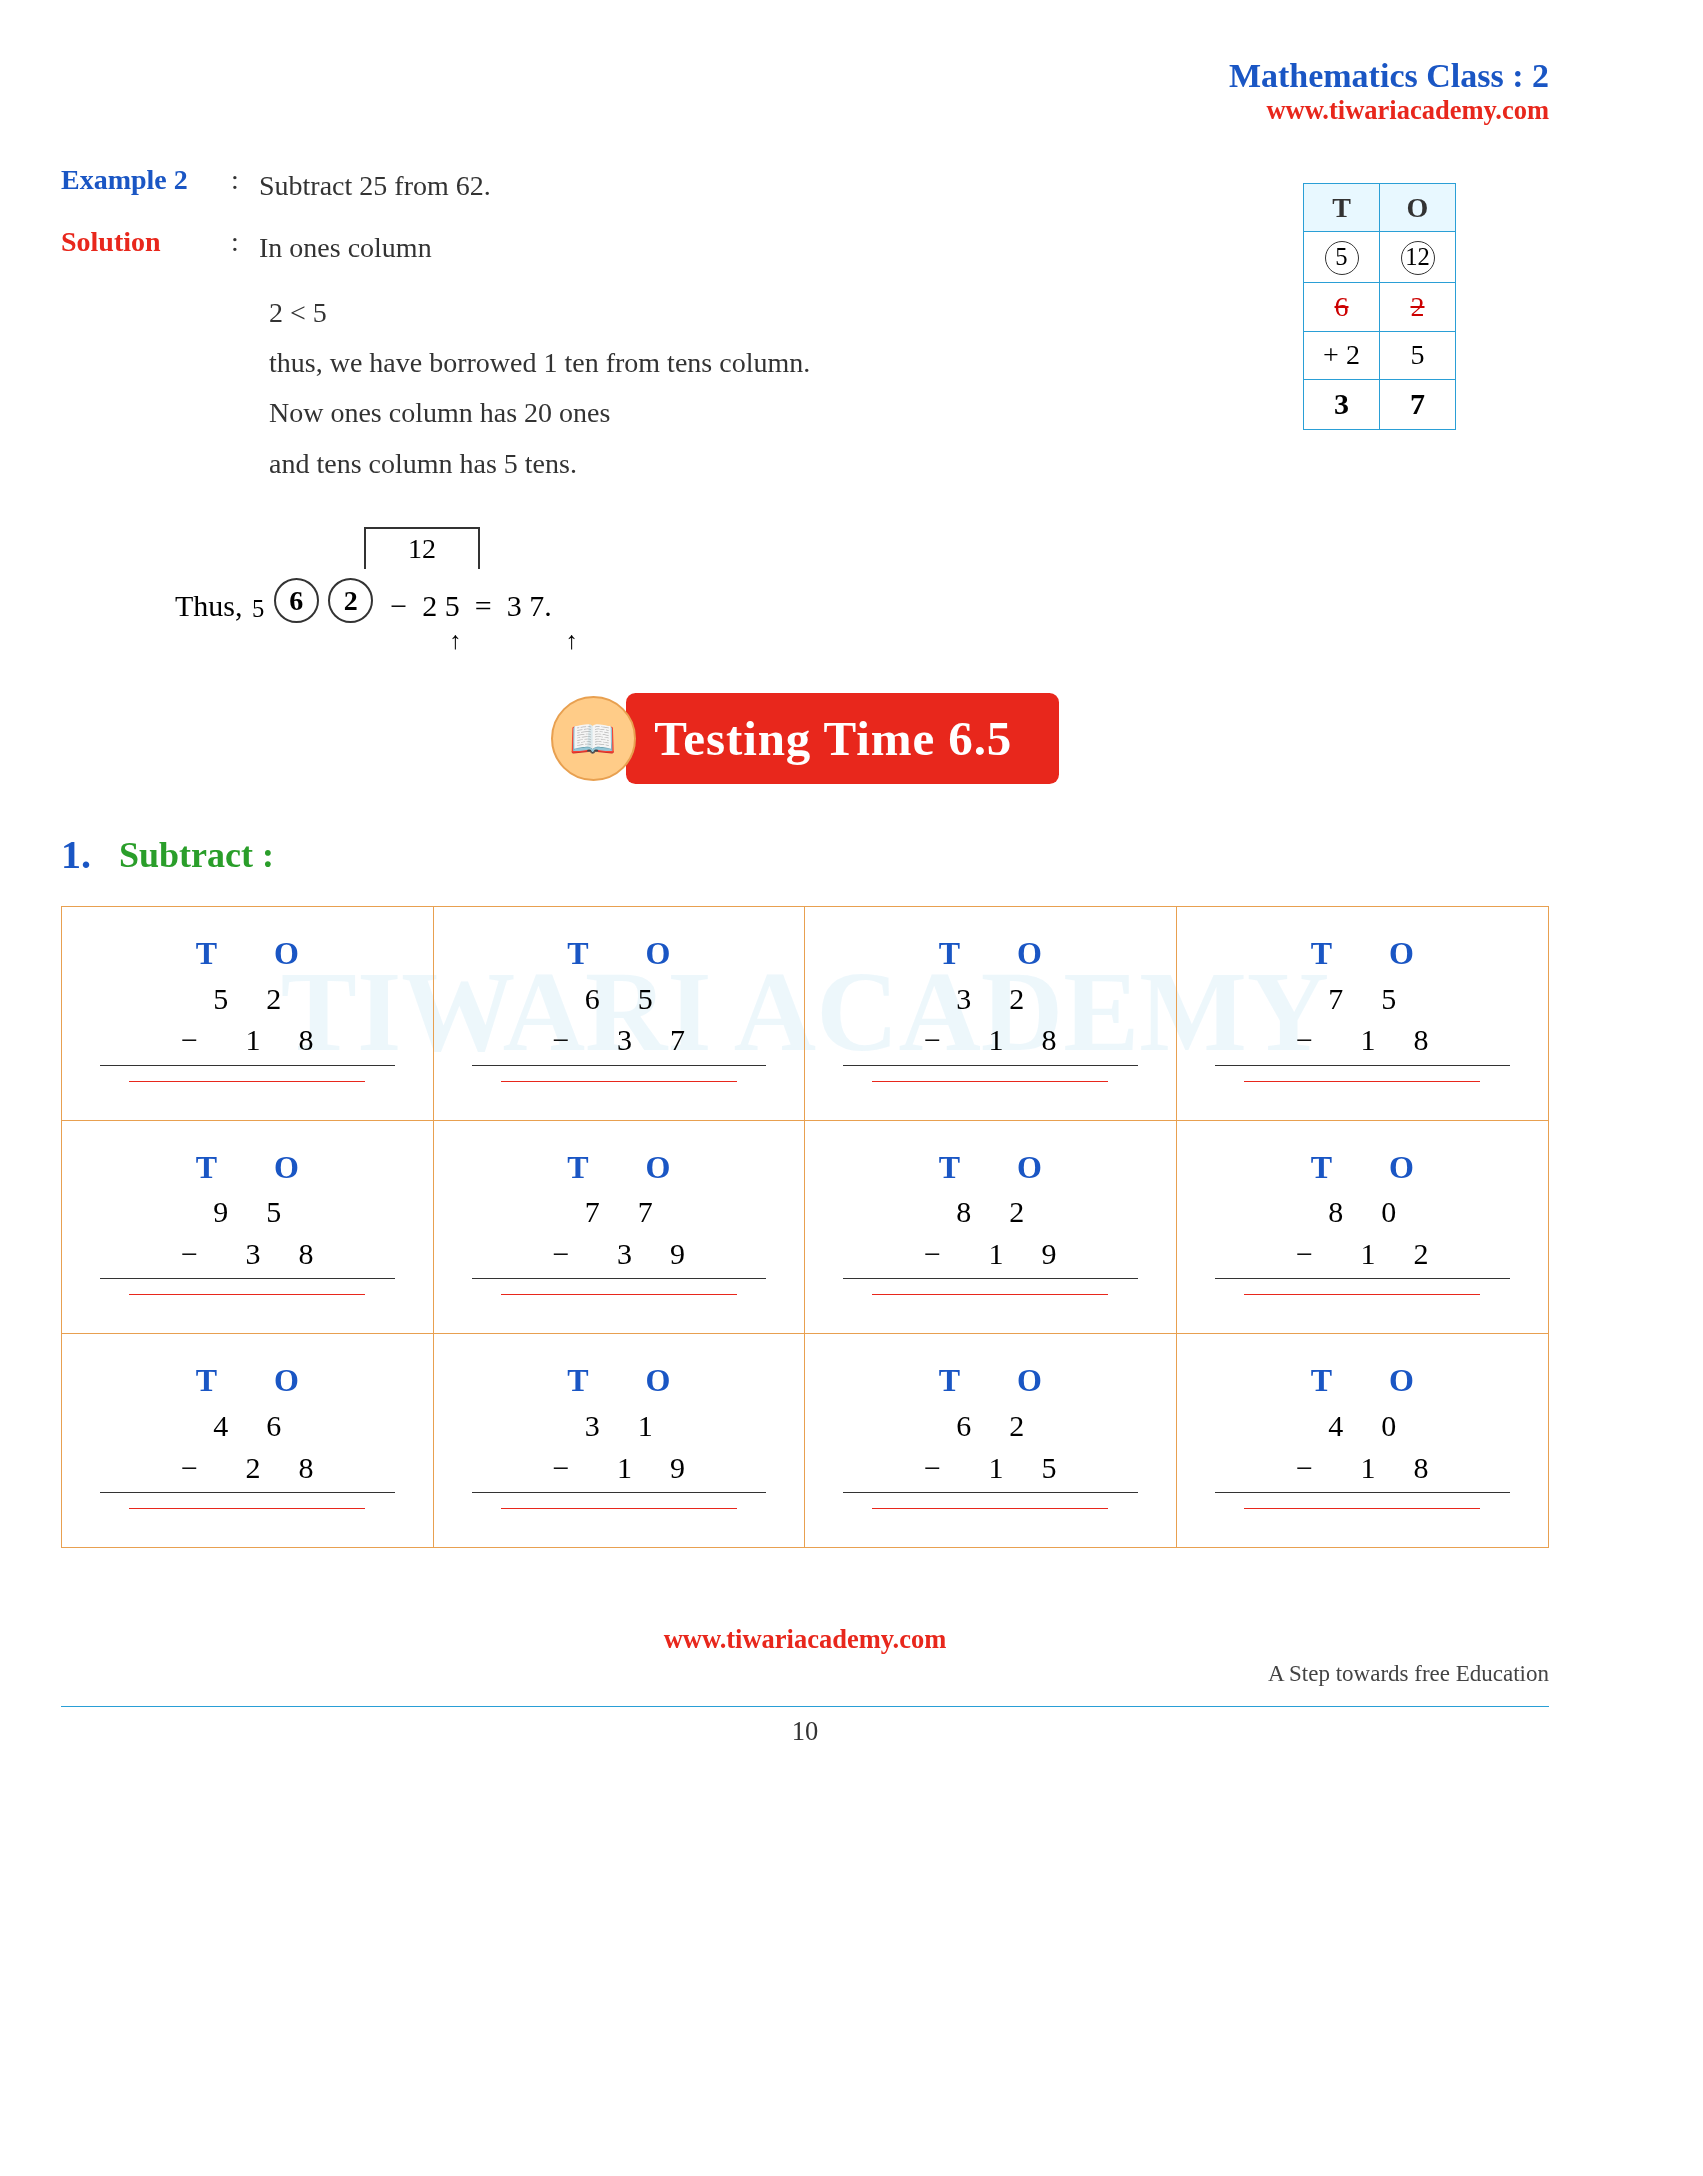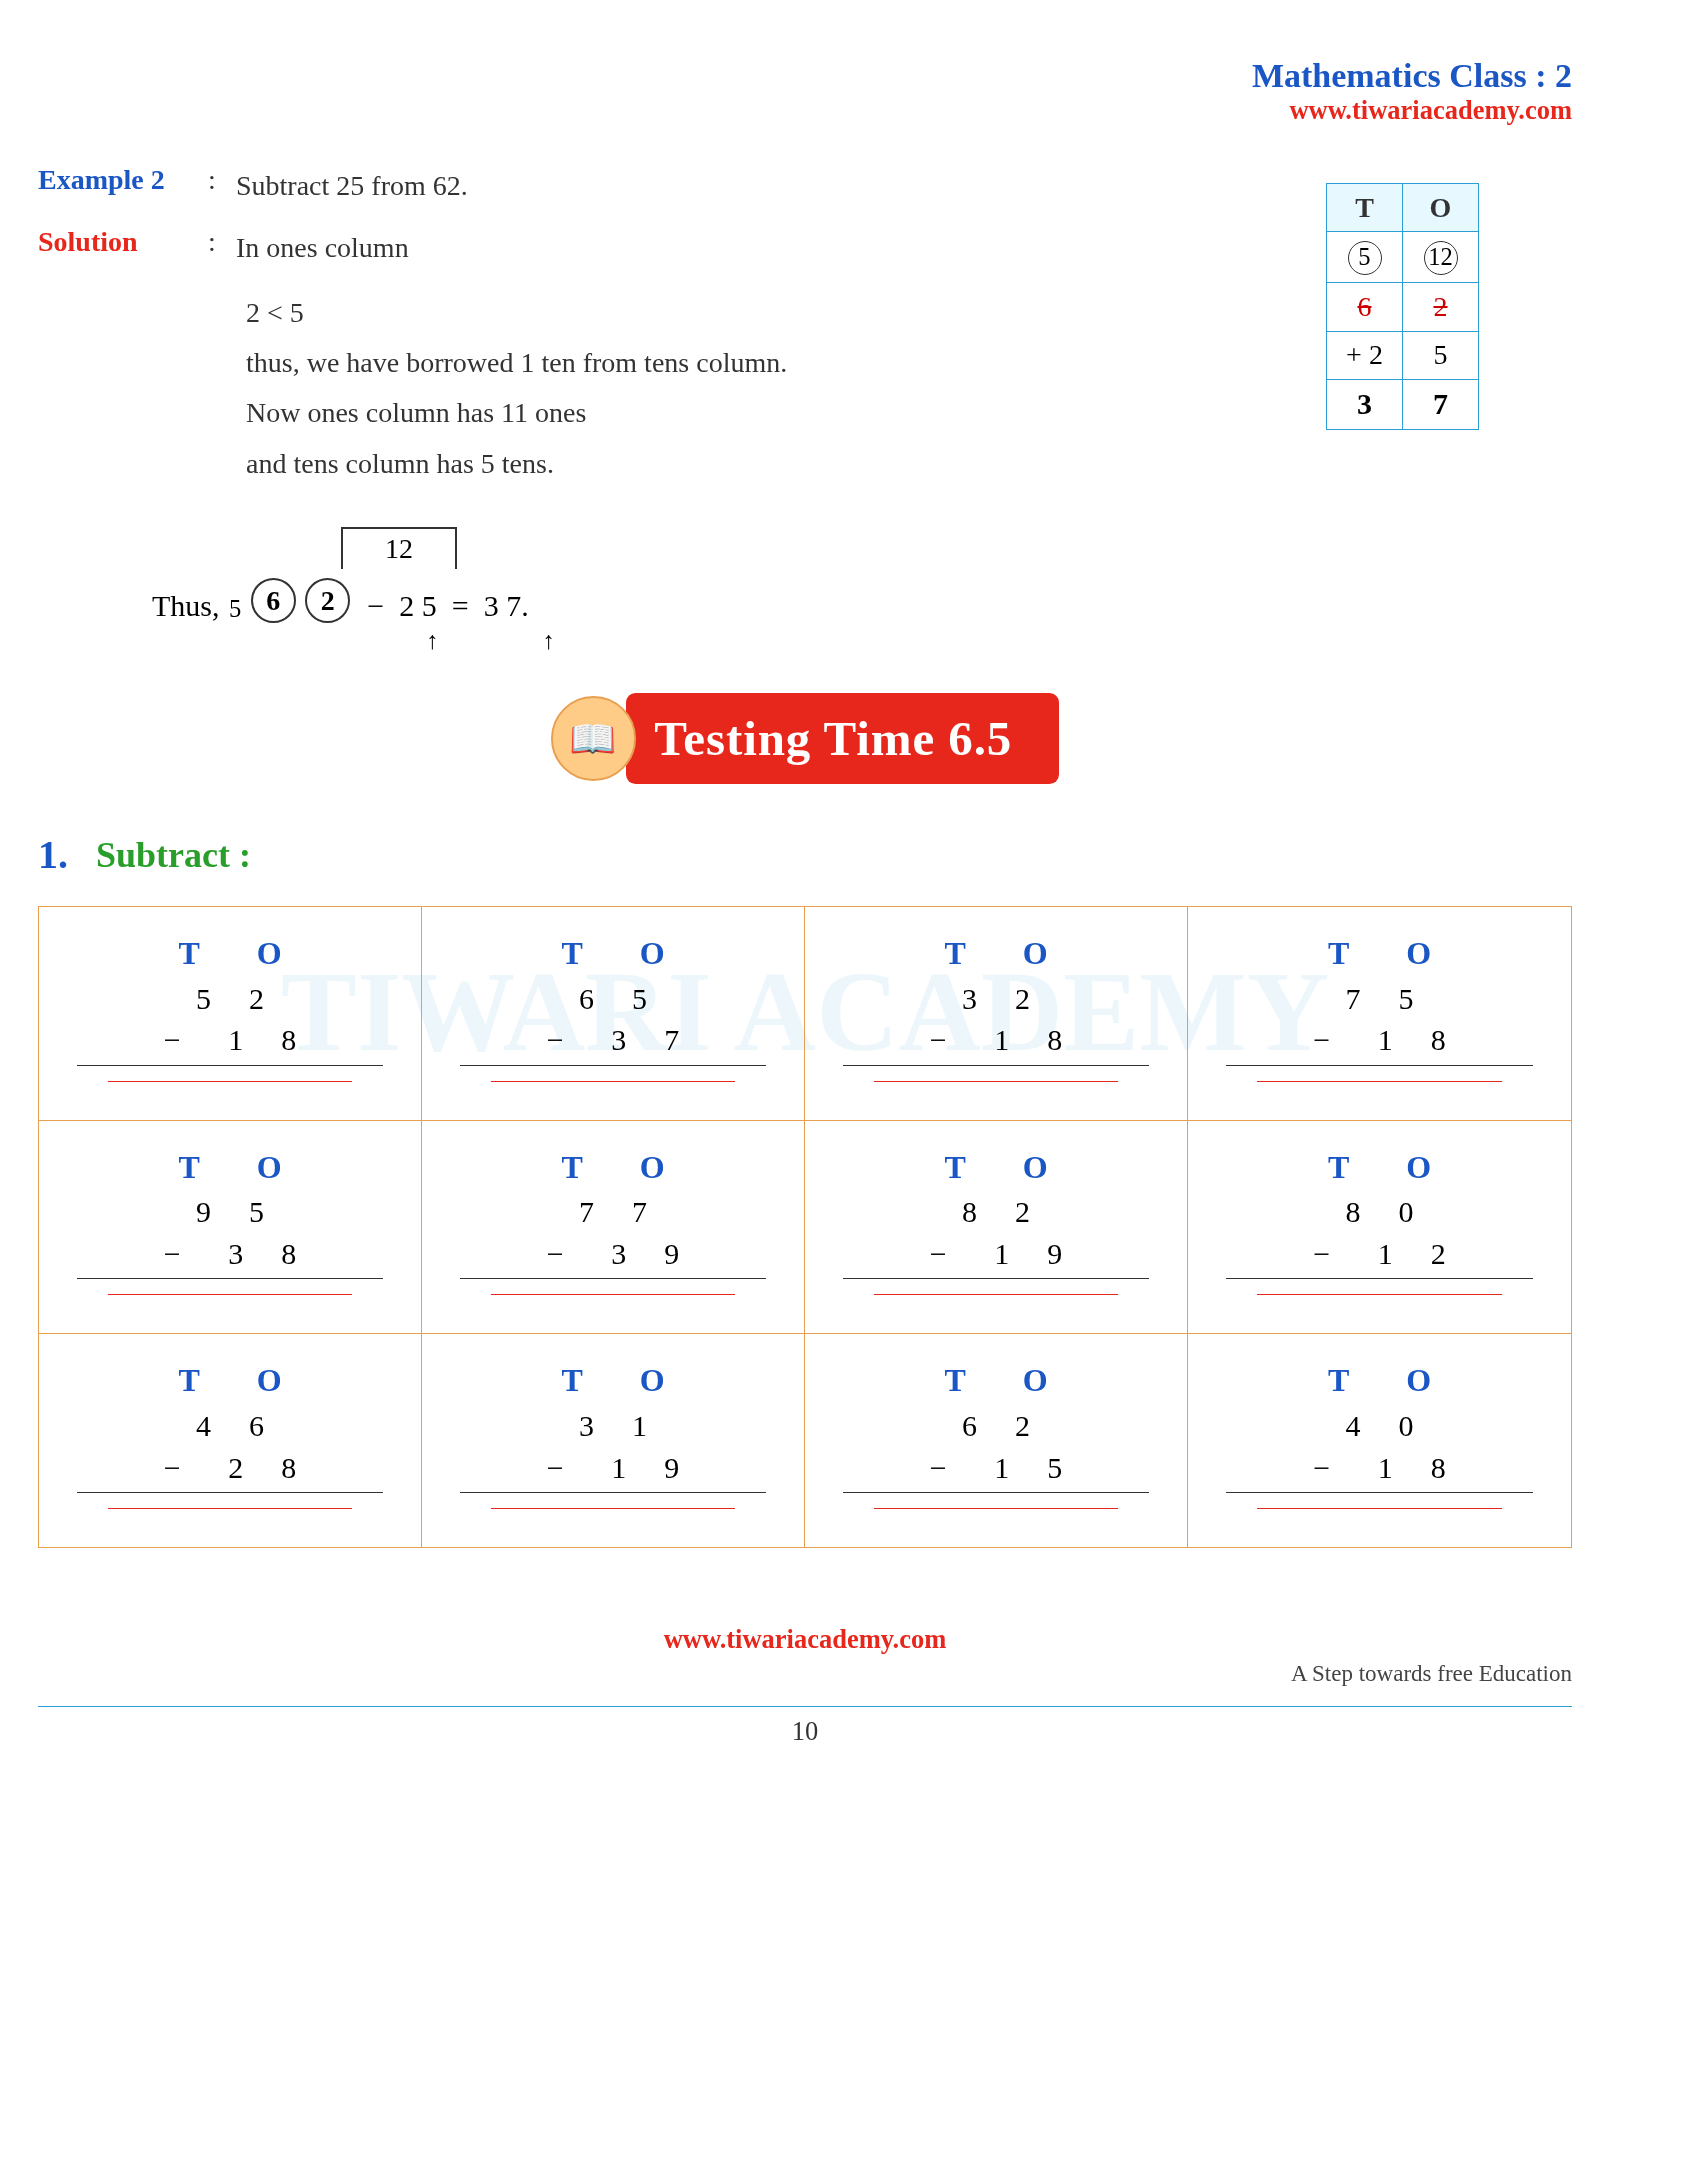--- a/index.html
+++ b/index.html
@@ -8,21 +8,21 @@
       min-height: 2177px;
       background: white;
       font-family: 'Times New Roman', Times, serif;
       position: relative;
     }
 
     .page {
       width: 1610px;
       min-height: 2177px;
       background: white;
-      padding: 57px 38px;
+      padding: 57px 61px;
       position: relative;
     }
 
     
     .header {
       text-align: right;
       margin-bottom: 38px;
     }
     .header .math-class {
       font-size: 34px;
@@ -309,21 +309,21 @@
         <span class="example-text">Subtract 25 from 62.</span>
       </div>
       <div class="example-line">
         <span class="label-solution">Solution</span>
         <span class="colon">:</span>
         <span class="example-text">In ones column</span>
       </div>
       <div class="indent-block">
         <div>2 &lt; 5</div>
         <div>thus, we have borrowed 1 ten from tens column.</div>
-        <div>Now ones column has 11 ones</div>
+        <div>Now ones column has 20 ones</div>
         <div>and tens column has 5 tens.</div>
       </div>
     </div>
 
     <div class="to-table-container">
       <table class="to-table">
         <thead>
           <tr>
             <th>T</th>
             <th>O</th>

